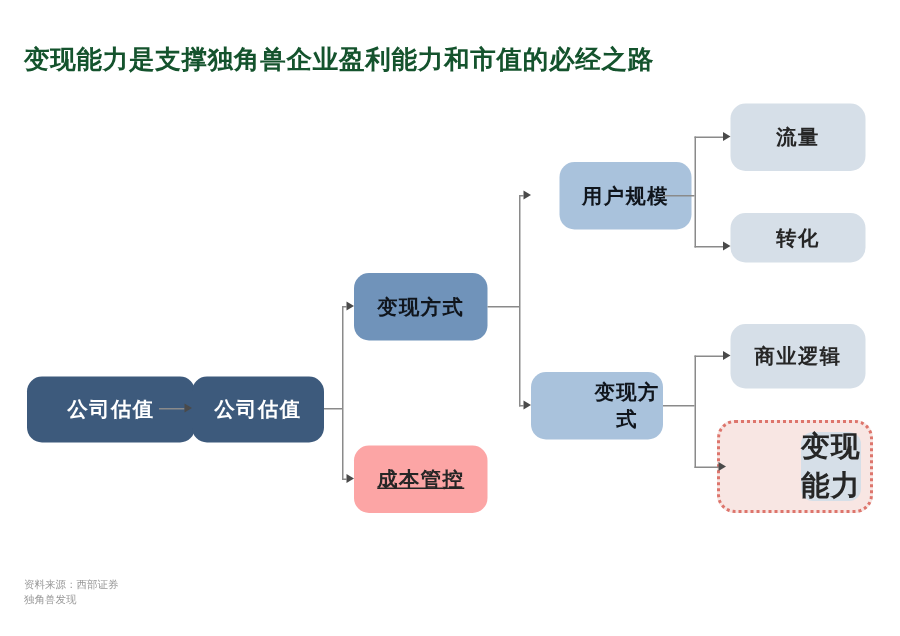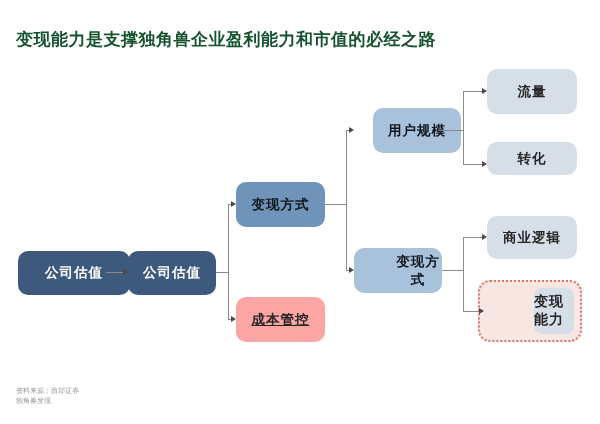--- a/index.html
+++ b/index.html
@@ -24,21 +24,21 @@
   .lvl4{background:#d6dfe8;color:#262626;}
   .hl-wrap{
     position:absolute;left:478px;top:280px;width:104px;height:62px;
     box-sizing:border-box;border:2px dotted #dd756c;border-radius:12px;
     background:#f8e6e3;
   }
   .hl-inner{
     position:absolute;left:6px;top:6px;right:6px;bottom:6px;
     background:#d6dfe8;border-radius:8px;
     display:flex;align-items:center;justify-content:center;
-    font-size:14px;font-weight:600;letter-spacing:1px;color:#262626;margin-left:48px;
+    font-size:19px;font-weight:600;letter-spacing:1px;color:#262626;margin-left:48px;
   }
   .hline{position:absolute;height:1px;background:#8a8a8a;}
   .vline{position:absolute;width:1px;background:#8a8a8a;}
   .arrow-r{
     position:absolute;width:0;height:0;
     border-left:5px solid #4a4a4a;border-top:3px solid transparent;border-bottom:3px solid transparent;
   }
   .source{
     position:absolute;left:16px;top:386px;font-size:7px;line-height:10px;color:#999999;
   }

